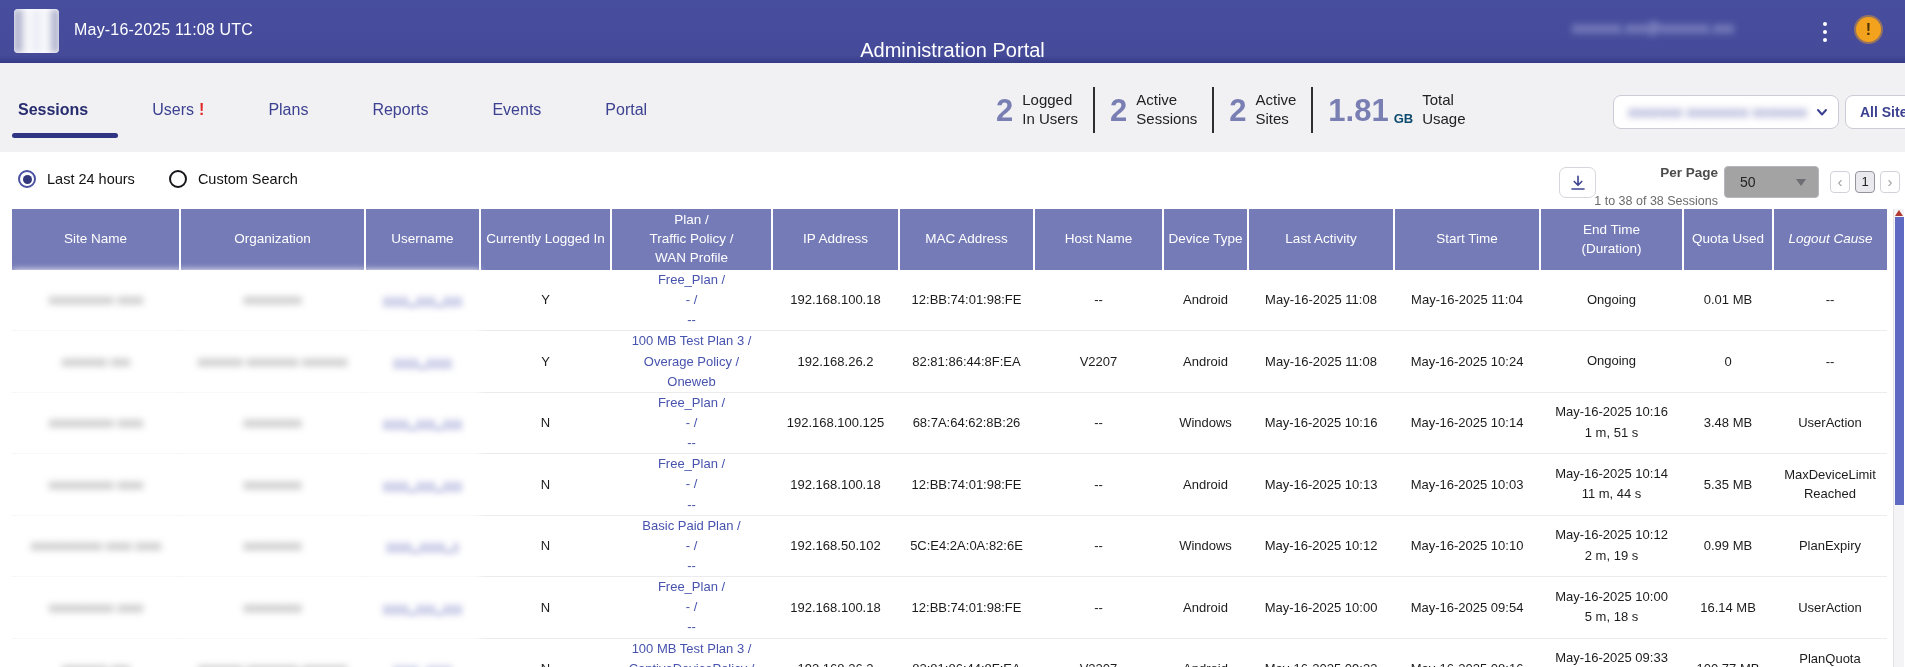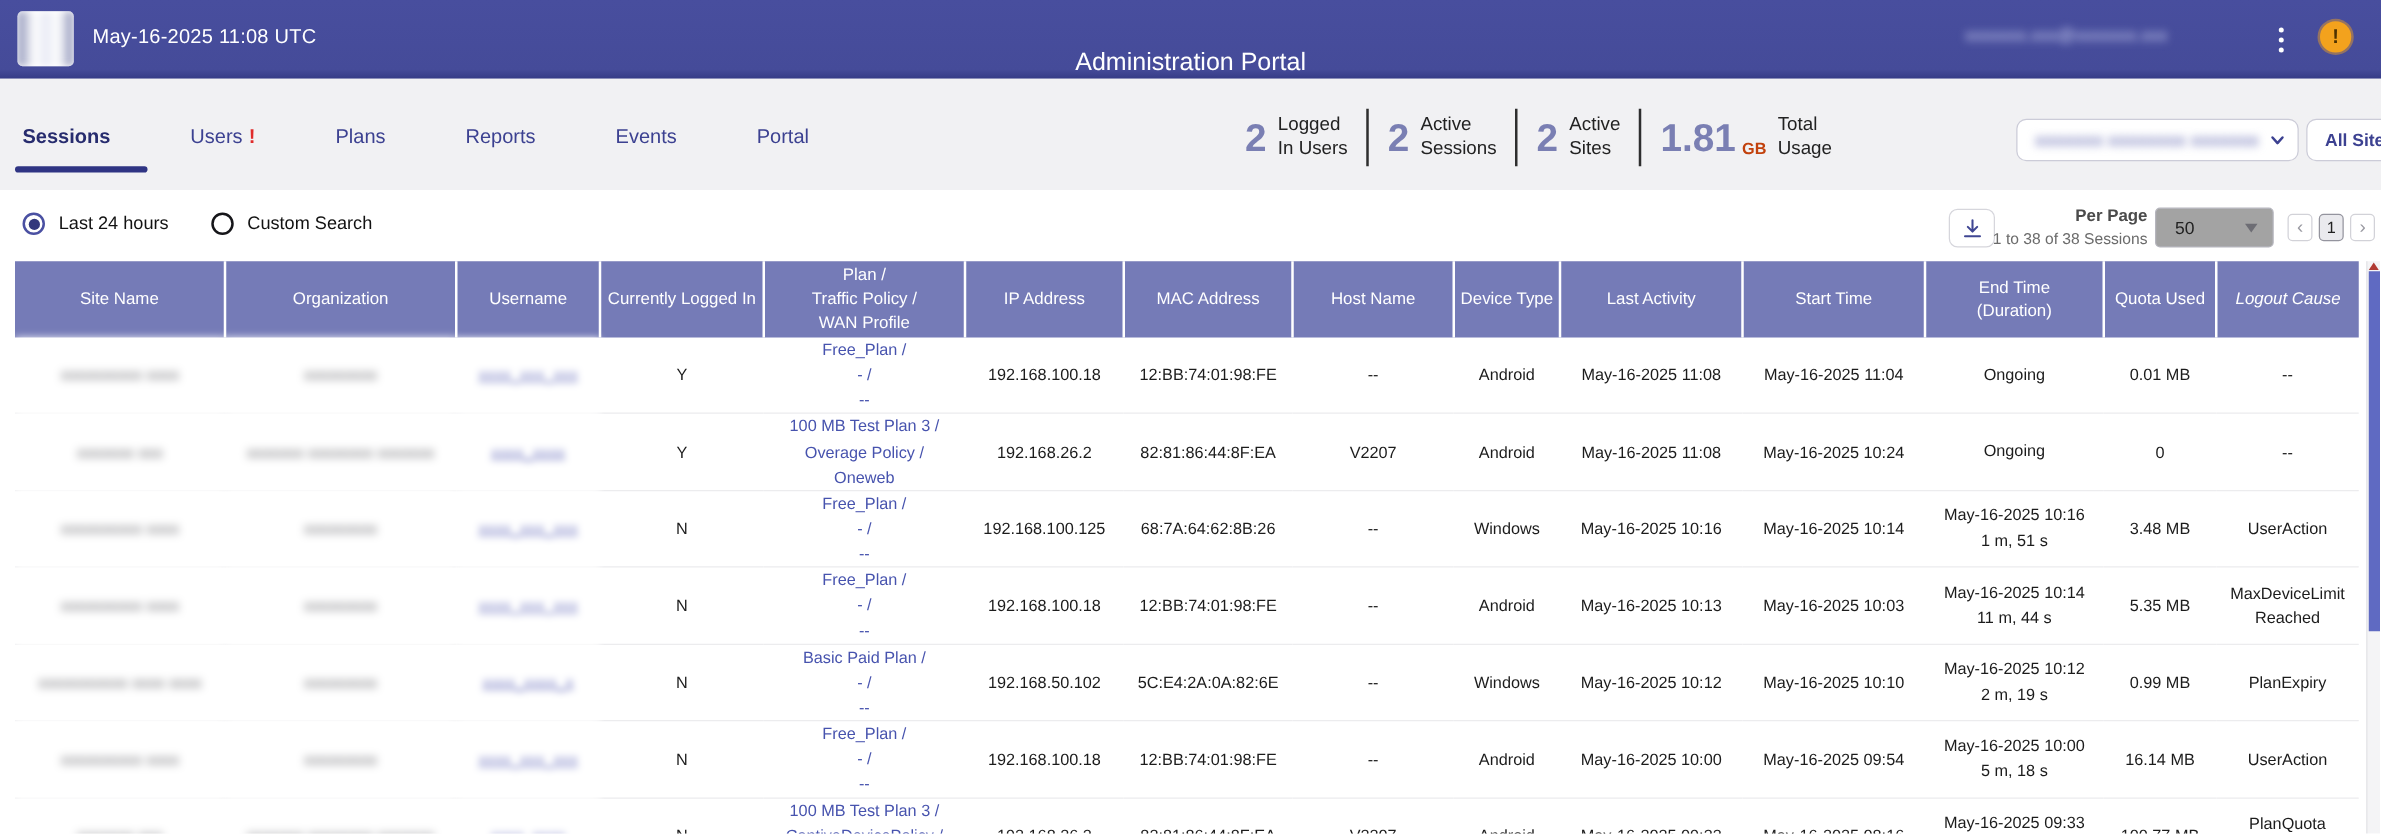--- a/index.html
+++ b/index.html
@@ -24,21 +24,21 @@
   .tabbar { position:absolute; left:0; top:63px; width:1905px; height:89px; background:#f1f1f3; }
   .tabs { position:absolute; left:18px; top:38px; display:flex; gap:64px; align-items:baseline; }
   .tab { font-size:16px; color:#3c4191; cursor:pointer; white-space:nowrap; }
   .tab.active { color:#272c6e; font-weight:bold; }
   .tab .excl { color:#e02b2b; font-weight:bold; margin-left:5px; }
   .tab-underline { position:absolute; left:12px; top:70px; width:106px; height:5px; background:#2f3483; border-radius:3px; }
 
   .stats { position:absolute; left:996px; top:21px; height:52px; display:flex; align-items:center; }
   .stat { display:flex; align-items:center; gap:9px; }
   .stat-num { font-size:31px; font-weight:bold; color:#7a7fb3; line-height:1; }
-  .stat-unit { font-size:13px; font-weight:bold; color:#c2410c; align-self:flex-end; margin:0 0 3px -4px; }
+  .stat-unit { font-size:13px; font-weight:bold; color:#0c4a6e; align-self:flex-end; margin:0 0 3px -4px; }
   .stat-label { font-size:15px; color:#222; line-height:1.25; }
   .stat-div { width:2px; height:46px; background:#2e2e2e; margin:0 15px; }
 
   .dropdown { position:absolute; top:32px; height:34px; background:#fff; border:1px solid #ccccd8; border-radius:8px;
               display:flex; align-items:center; padding:0 10px 0 14px; cursor:pointer;margin-left:48px; }
   .dd-org { left:1565px; width:226px; }
   .dd-sites { left:1797px; width:106px; }
   .dd-text { font-size:14px; color:#3c4191; font-weight:600; flex:1; white-space:nowrap; overflow:hidden; }
   .dd-text.blur { filter:blur(3.5px); color:#8186c0; }
   .chev { width:12px; height:12px; flex:none; margin-left:6px; }
@@ -54,21 +54,21 @@
 
   .searchbox { position:absolute; left:790px; top:14px; width:756px; height:33px; border:1px solid #c9c9cf; border-radius:8px; background:#fff; display:flex; align-items:center; }
   .searchbox input { flex:1; border:none; outline:none; background:transparent; font-size:14px; color:#333; padding:0 8px 0 13px; font-family:inherit; }
   .searchbox input::placeholder { color:#9b9ba3; }
   .search-ic { width:19px; height:19px; margin-right:12px; flex:none; cursor:pointer; }
 
   .dl-btn { position:absolute; left:1559px; top:15px; width:37px; height:31px; border:1px solid #d6d6dc; border-radius:7px; background:#fff;
             display:flex; align-items:center; justify-content:center; cursor:pointer; }
   .pageinfo { position:absolute; left:1578px; top:13px; width:140px; text-align:right; }
   .pageinfo .pp { font-size:13.5px; font-weight:bold; color:#4b4b4b; }
-  .pageinfo .range { font-size:12.5px; color:#6b6b6b; margin-top:4px; }
+  .pageinfo .range { font-size:12.5px; color:#6b6b6b; margin-top:14px; }
 
   .psize { position:absolute; left:1724px; top:14px; width:95px; height:32px; border:1px solid #b5b5bd; border-radius:4px; background:#a3a3a3; cursor:pointer; }
   .psize .val { position:absolute; left:15px; top:7px; font-size:14px; color:#222; }
   .psize .tri { position:absolute; right:12px; top:12px; width:0; height:0; border-left:5px solid transparent; border-right:5px solid transparent; border-top:7px solid #6d6d74; }
 
   .pager { position:absolute; left:1830px; top:19px; display:flex; gap:5px; }
   .pg-btn { width:20px; height:22px; border:1px solid #d2d2d8; border-radius:4px; background:#fff; color:#9a9aa2;
             font-size:15px; line-height:19px; text-align:center; cursor:pointer; }
   .pg-btn.page { background:#eaeaee; border-color:#94949e; color:#222; font-size:13px; line-height:20px; }
 

